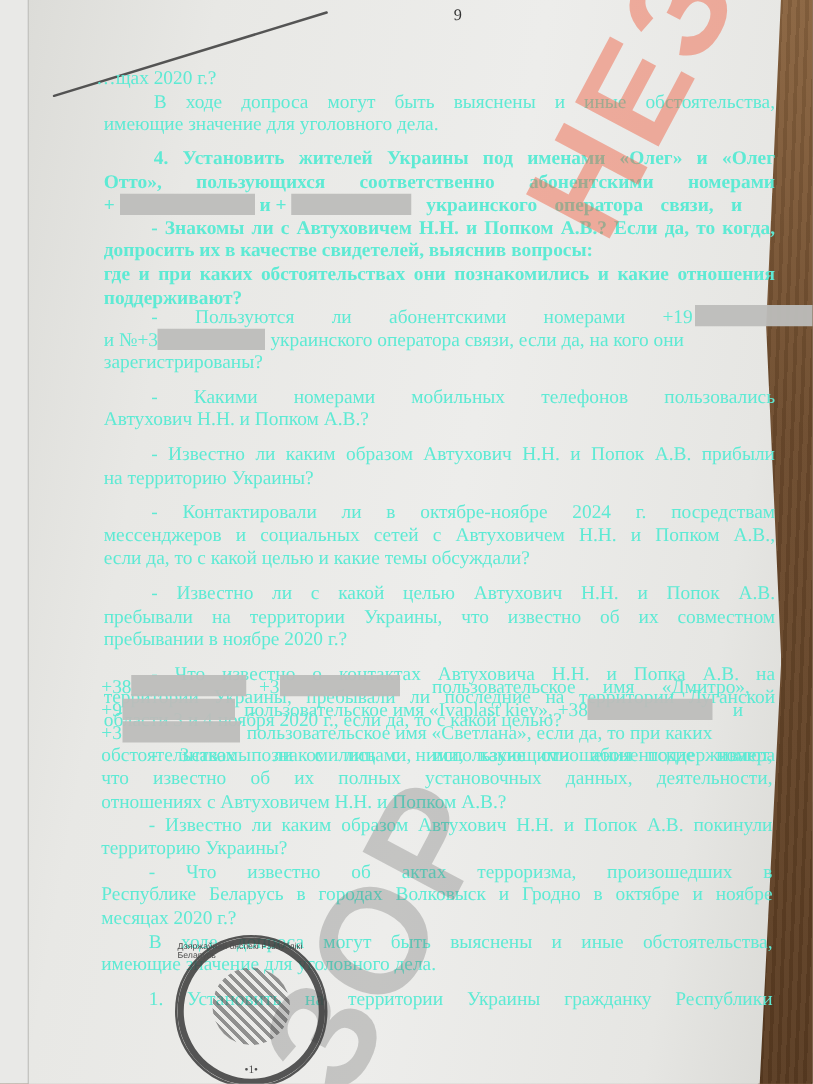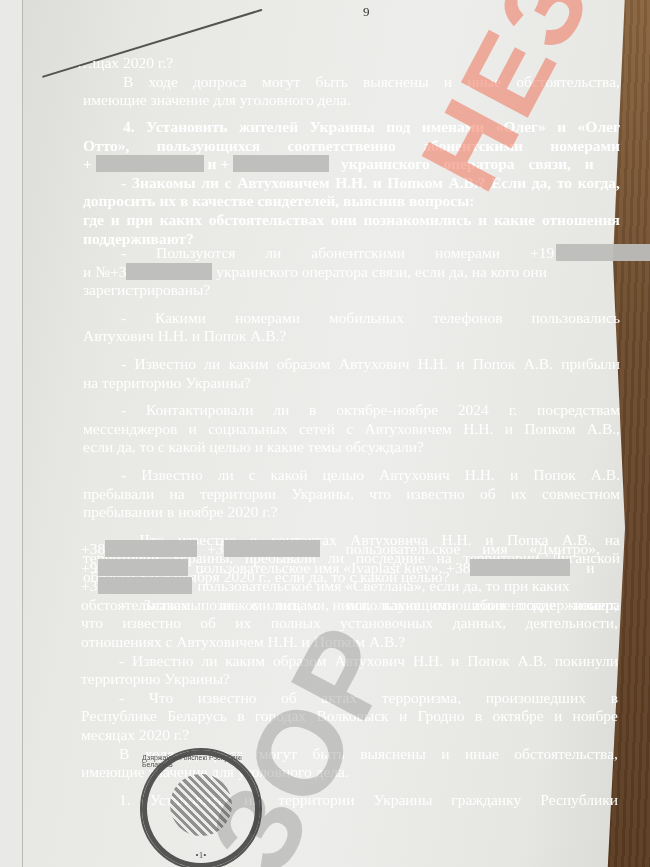--- a/index.html
+++ b/index.html
@@ -57,21 +57,21 @@
       background: #3a3a3a;
       transform-origin: 0 0;
       transform: translate(0, 64px) rotate(-17deg);
       border-radius: 2px;
       opacity: 0.85;
     }
     .text-block {
       position: absolute;
       left: 83px;
       width: 537px;
-      color: #ffffff;
+      color: #5eead4;
       font-size: 15.5px;
       line-height: 18.6px;
     }
     .line {
       display: block;
       white-space: nowrap;
       height: 18.6px;
     }
     .justify {
       text-align: justify;
@@ -196,21 +196,21 @@
   <span class="line indent-sm" style="word-spacing:26px;">
     <span>- Пользуются ли абонентскими номерами +19</span><span class="redact" style="width:110px; margin-left:2px;"></span>
   </span>
   <span class="line">
     <span>и №+3</span><span class="redact" style="width:86px;"></span>
     <span>украинского оператора связи, если да, на кого они</span>
   </span>
   <span class="line">зарегистрированы?</span>
   <div class="gap"></div>
   <span class="line justify indent-sm">- Какими номерами мобильных телефонов пользовались</span>
-  <span class="line">Автухович Н.Н. и Попок А.В.?</span>
+  <span class="line">Автухович Н.Н. и Попком А.В.?</span>
   <div class="gap"></div>
   <span class="line justify indent-sm">- Известно ли каким образом Автухович Н.Н. и Попок А.В. прибыли</span>
   <span class="line">на территорию Украины?</span>
   <div class="gap"></div>
   <span class="line justify indent-sm">- Контактировали ли в октябре-ноябре 2024 г. посредствам</span>
   <span class="line justify">мессенджеров и социальных сетей с Автуховичем Н.Н. и Попком А.В.,</span>
   <span class="line">если да, то с какой целью и какие темы обсуждали?</span>
   <div class="gap"></div>
   <span class="line justify indent-sm">- Известно ли с какой целью Автухович Н.Н. и Попок А.В.</span>
   <span class="line justify">пребывали на территории Украины, что известно об их совместном</span>

